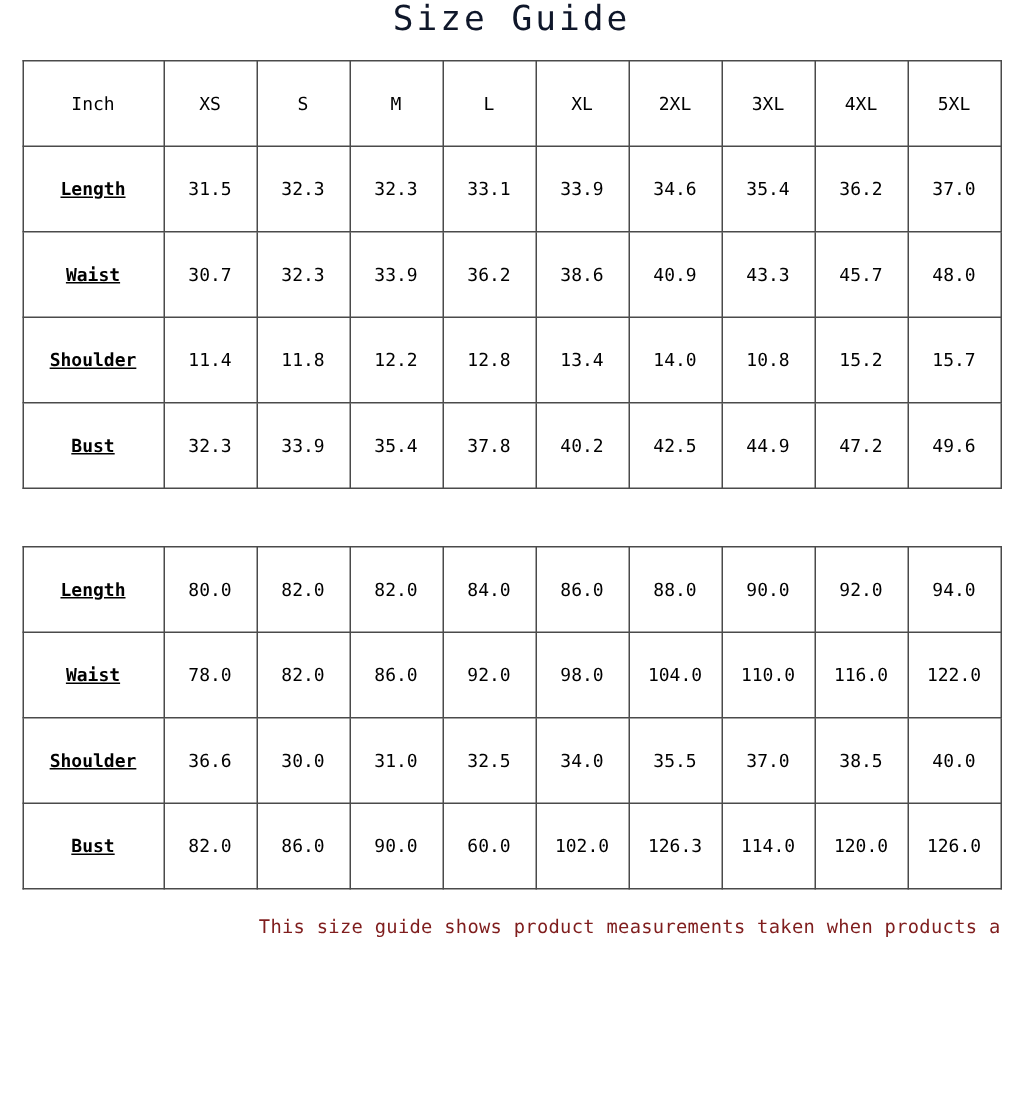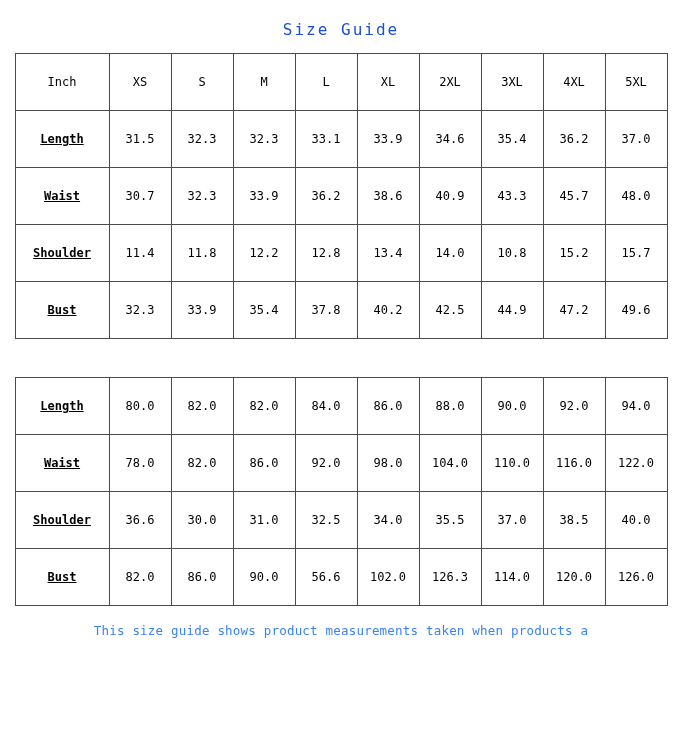--- a/index.html
+++ b/index.html
@@ -16,24 +16,23 @@
   }
   .page {
     width: 682px;
     height: 730px;
     position: relative;
     box-sizing: border-box;
   }
   .title {
     text-align: center;
     font-family: "DejaVu Sans Mono", monospace;
-    font-size: 16px;
+    font-size: 23px;
     letter-spacing: 2px;
-    color: #1d4ed8;
-    padding-top: 20px;
+    color: #0f172a;
     padding-bottom: 14px;
   }
   table.size-table {
     border-collapse: collapse;
     width: 652px;
     margin: 0 auto;
     table-layout: fixed;
   }
   table.size-table td {
     border: 1px solid #4a4a4a;
@@ -56,25 +55,25 @@
   }
   .col0 { width: 94px; }
   .colx { width: 62px; }
   .gap {
     height: 38px;
   }
   .note {
     width: 652px;
     margin: 0 auto;
     padding-top: 14px;
-    text-align: center;
+    text-align: right;
     font-family: "DejaVu Sans Mono", monospace;
     font-size: 12.5px;
     line-height: 21px;
-    color: #3b82f6;
+    color: #7f1d1d;
     letter-spacing: 0.2px;
   }
   .note div { white-space: pre; }
 </style>
 </head>
 <body>
 
 <div class="page">
 
   <div class="title">Size Guide</div>
@@ -206,21 +205,21 @@
         <td>35.5</td>
         <td>37.0</td>
         <td>38.5</td>
         <td>40.0</td>
       </tr>
       <tr>
         <td class="rowlabel">Bust</td>
         <td>82.0</td>
         <td>86.0</td>
         <td>90.0</td>
-        <td>56.6</td>
+        <td>60.0</td>
         <td>102.0</td>
         <td>126.3</td>
         <td>114.0</td>
         <td>120.0</td>
         <td>126.0</td>
       </tr>
     </tbody>
   </table>
 
   <div class="note">

